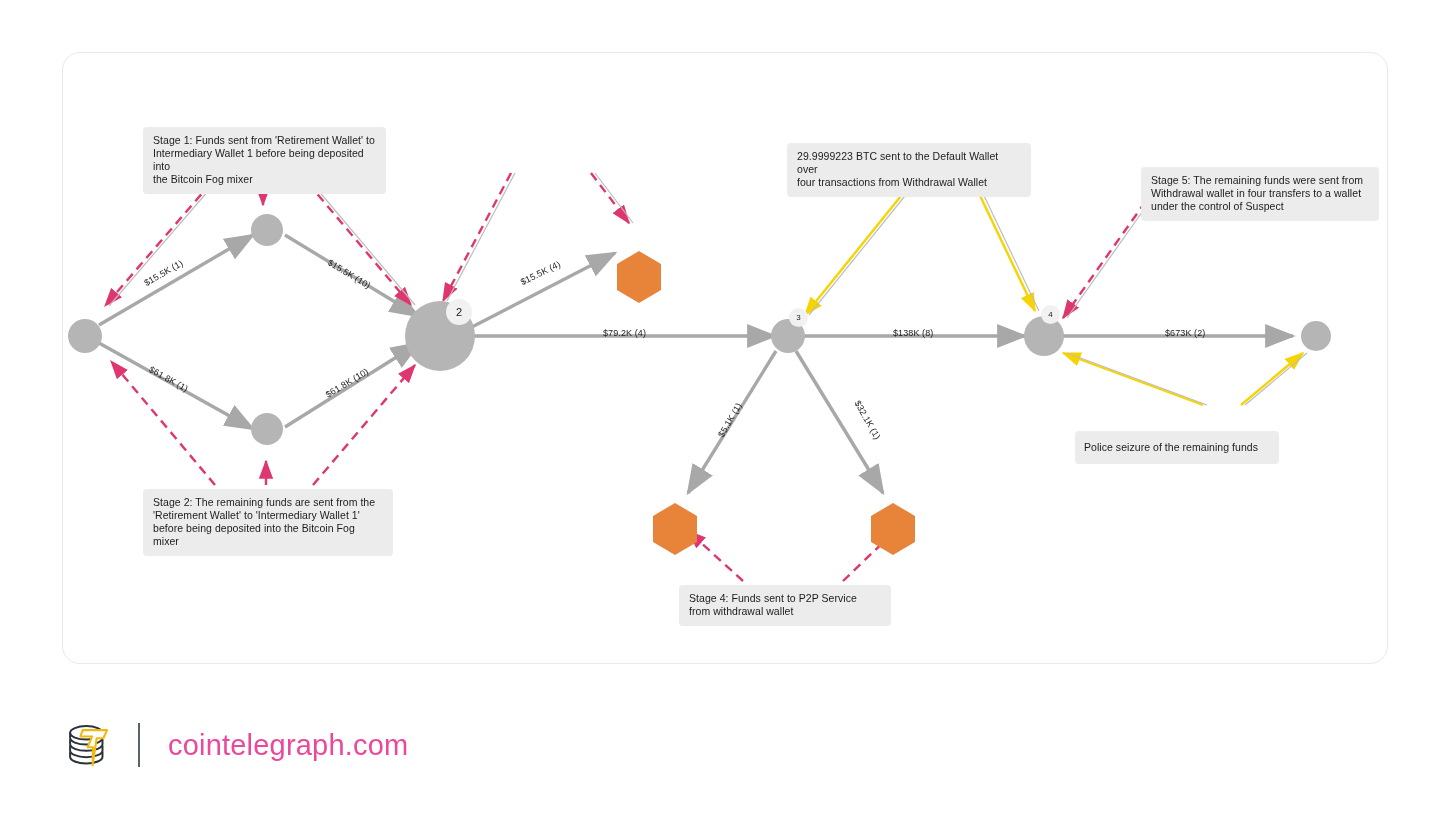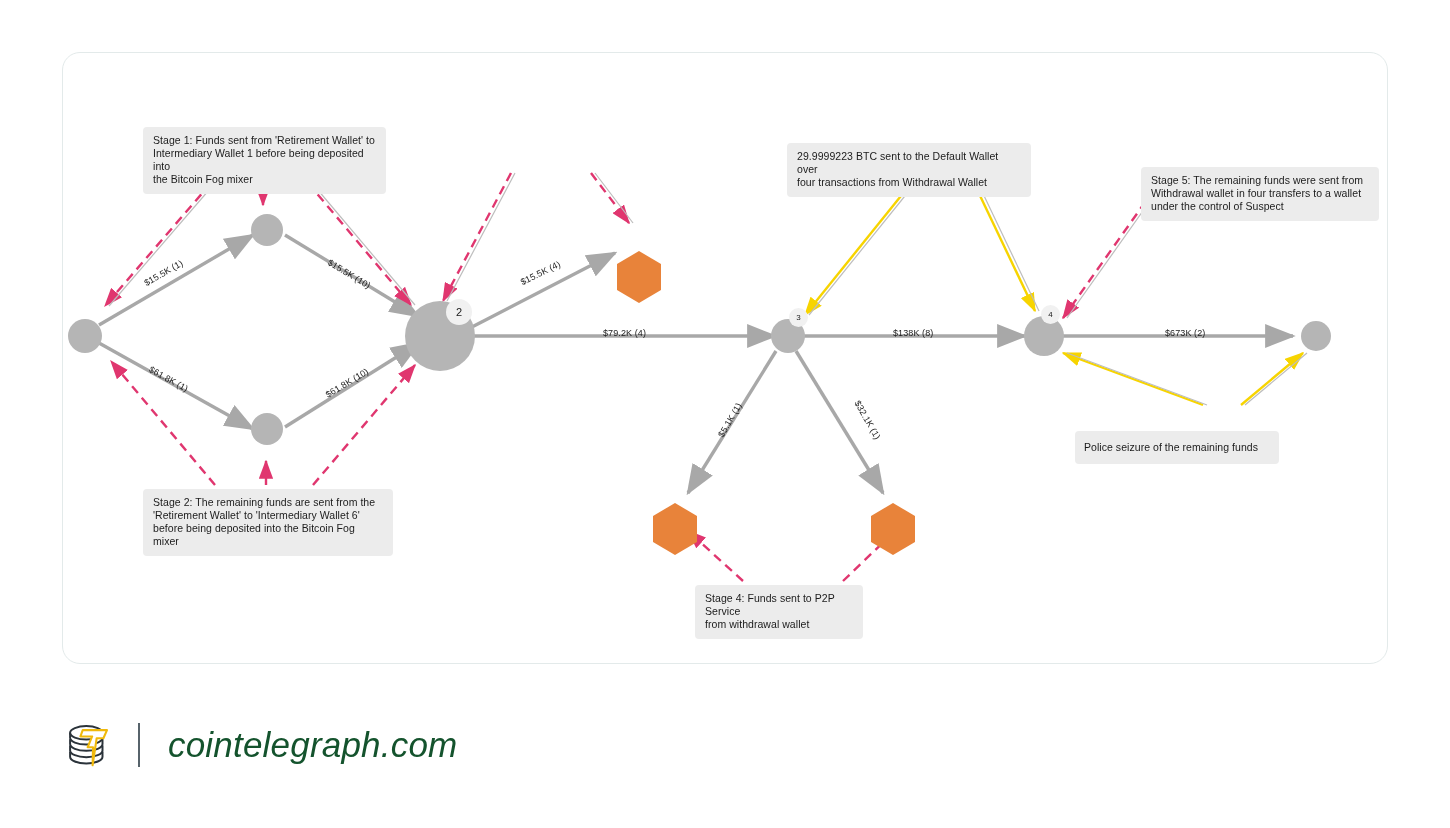--- a/index.html
+++ b/index.html
@@ -100,24 +100,23 @@
     height: 54px;
     display: block;
   }
   .footer-divider {
     width: 2px;
     height: 44px;
     background: #57636b;
     margin: 0 28px 0 22px;
   }
   .footer-text {
-    font-size: 35px;
-    color: #14532d;
+    font-size: 29px;
+    color: #ec4899;
     letter-spacing: 0.2px;
-    font-style: italic;
   }
 </style>
 </head>
 <body>
 
 <div id="root">
 
   <div class="diagram-card">
     <div class="canvas">
 
@@ -217,23 +216,23 @@
       <div class="edge-label" style="left:540px; top:275px;">$79.2K (4)</div>
       <div class="edge-label" style="left:830px; top:275px;">$138K (8)</div>
       <div class="edge-label" style="left:1102px; top:275px;">$673K (2)</div>
       <div class="edge-label" style="left:648px; top:362px; transform:rotate(-60deg);">$5.1K (1)</div>
       <div class="edge-label" style="left:783px; top:362px; transform:rotate(60deg);">$32.1K (1)</div>
 
       <div class="note" style="left:80px; top:74px; width:243px;">Stage 1: Funds sent from 'Retirement Wallet' to
 Intermediary Wallet 1 before being deposited into
 the Bitcoin Fog mixer</div>
       <div class="note" style="left:80px; top:436px; width:250px;">Stage 2: The remaining funds are sent from the
-'Retirement Wallet' to 'Intermediary Wallet 6'
+'Retirement Wallet' to 'Intermediary Wallet 1'
 before being deposited into the Bitcoin Fog mixer</div>
-      <div class="note" style="left:632px; top:532px; width:168px;">Stage 4: Funds sent to P2P Service
+      <div class="note" style="left:616px; top:532px; width:212px;">Stage 4: Funds sent to P2P Service
 from withdrawal wallet</div>
       <div class="note" style="left:1078px; top:78px; width:238px;margin-top:36px;">Stage 5: The remaining funds were sent from
 Withdrawal wallet in four transfers to a wallet
 under the control of Suspect</div>
       <div class="note" style="left:724px; top:90px; width:244px;">29.9999223 BTC sent to the Default Wallet over
 four transactions from Withdrawal Wallet</div>
       <div class="note" style="left:1012px; top:344px; width:204px; padding:10px 9px;margin-top:34px;">Police seizure of the remaining funds</div>
 
     </div>
   </div>

